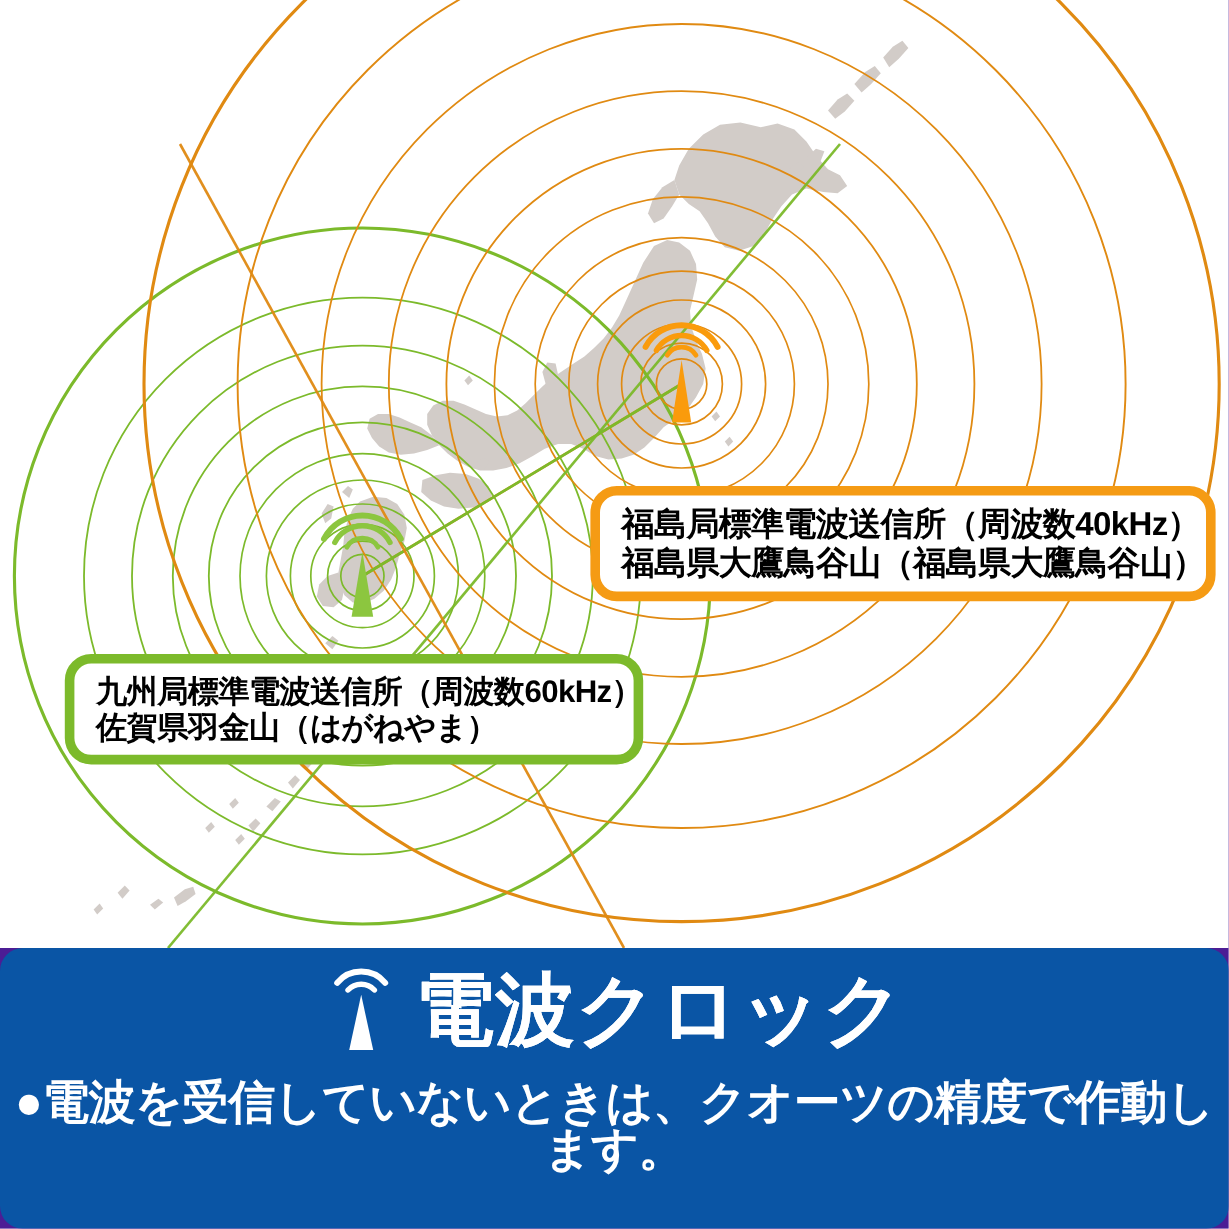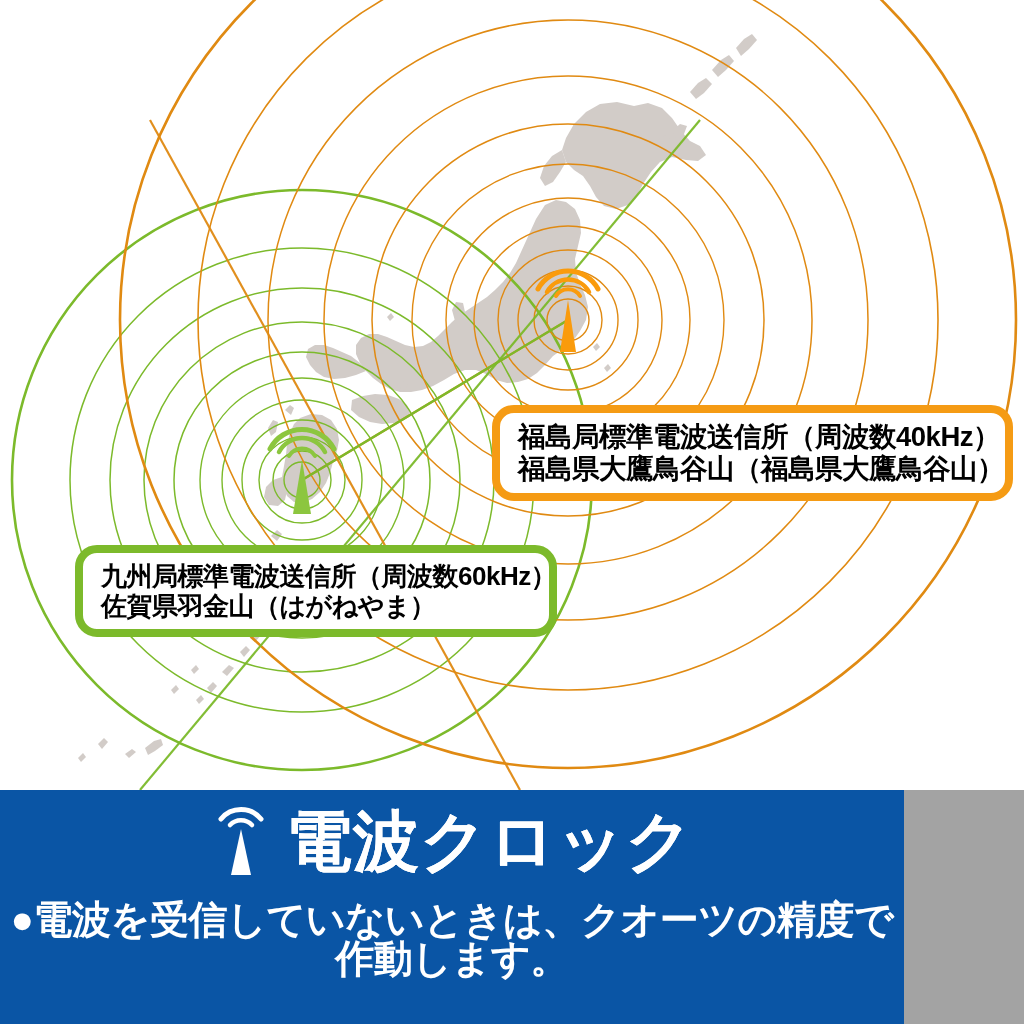--- a/index.html
+++ b/index.html
@@ -1,21 +1,21 @@
 <!DOCTYPE html>
 <html><head>
 <meta charset="utf-8">
 <title>電波クロック</title>
 <style>
   html,body{margin:0;padding:0;}
   body{
     width:1024px;height:1024px;overflow:hidden;background:#ffffff;
     font-family:"Liberation Sans","DejaVu Sans",sans-serif;
   }
-  #stage{position:relative;width:1024px;height:1024px;overflow:hidden;background:#a3a3a3;}
+  #stage{position:relative;width:1024px;height:1024px;overflow:hidden;background:#4c1d95;}
 
   
   #mapArea{position:absolute;left:0;top:0;width:1024px;height:790px;overflow:hidden;background:#fff;}
   #mapSvg{position:absolute;left:0;top:0;width:1024px;height:790px;}
 
   
   .callout{
     position:absolute;
     background:#ffffff;
     box-sizing:border-box;
@@ -30,28 +30,27 @@
     left:492px;top:405px;width:521px;height:96px;
     border:8px solid #f59b14;border-radius:22px;
     padding-left:18px;
     font-size:27.5px;
   }
   #callout-kyushu{
     left:54px;top:545px;width:482px;height:92px;
     border:8px solid #7cba2b;border-radius:22px;
     padding-left:18px;
     font-size:26px;
-    margin-left:21px;
   }
   .callout .line{display:block;}
 
   
   #footer{
-    position:absolute;left:0;top:790px;width:904px;height:234px;
-    background:#0a55a5;color:#ffffff;overflow:hidden;
+    position:absolute;left:0;top:790px;width:1024px;height:234px;
+    background:#0a55a5;color:#ffffff;overflow:hidden;border-radius:19px;
   }
   #footer-title-row{
     display:flex;align-items:center;justify-content:center;
     height:96px;padding-top:6px;box-sizing:border-box;
   }
   #footer-antenna{width:62px;height:76px;margin-right:14px;flex:none;}
   #footer-title{
     font-size:66px;font-weight:bold;line-height:1;
     letter-spacing:1px;
     text-shadow:0 0 0 #fff;

